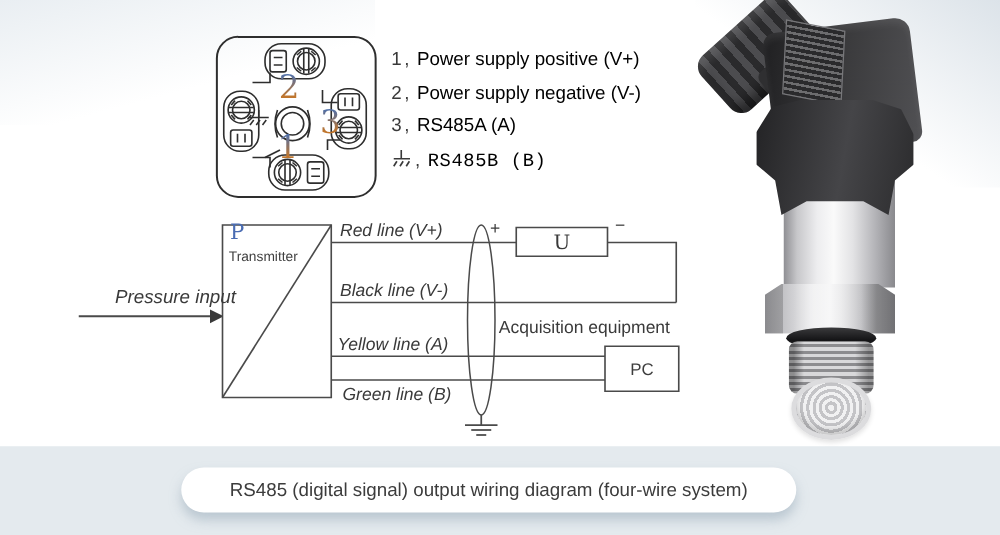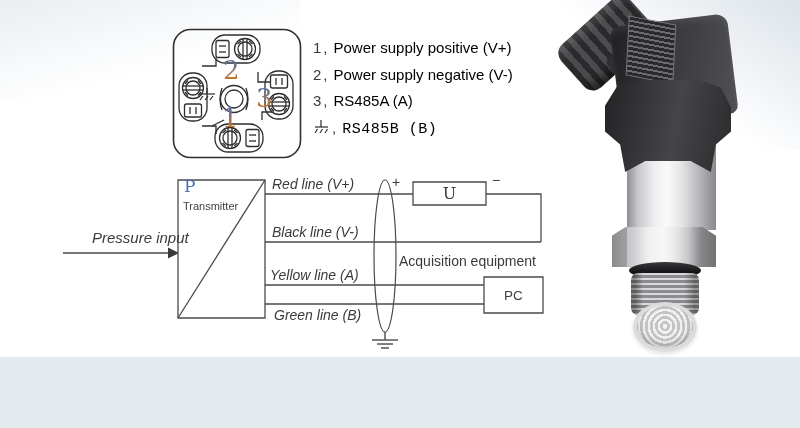--- a/index.html
+++ b/index.html
@@ -111,20 +111,23 @@
 </style>
 </head>
 <body>
 
 <div id="stage">
 
   <div class="abs grad-tl"></div>
   <div class="abs grad-tr"></div>
 
   <div class="abs caption-bar"></div>
+  <div class="abs caption-pill">
+    <span>RS485 (digital signal) output wiring diagram (four-wire system)</span>
+  </div>
 
   <svg class="abs pinout-svg" width="130" height="131" viewBox="0 0 130 131" fill="none" stroke="#2e2e2e" stroke-width="1.3">
     <defs>
       <g id="term">
         <rect x="-24" y="-14" width="48" height="28" rx="13"></rect>
         <rect x="-20" y="-8.5" width="13" height="17" rx="2"></rect>
         <line x1="-17" y1="-3" x2="-10" y2="-3"></line>
         <line x1="-17" y1="3" x2="-10" y2="3"></line>
         <circle cx="9" cy="0" r="10.5"></circle>
         <circle cx="9" cy="0" r="7"></circle>

